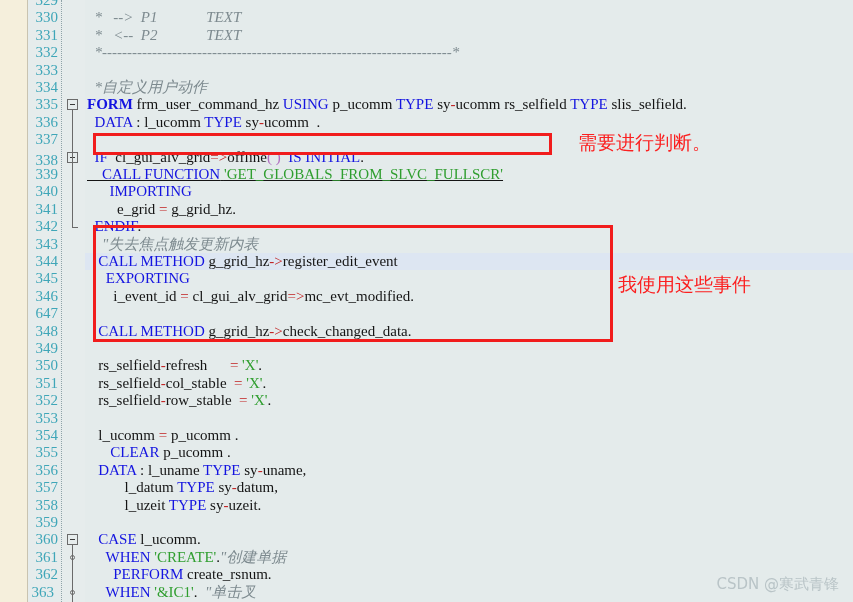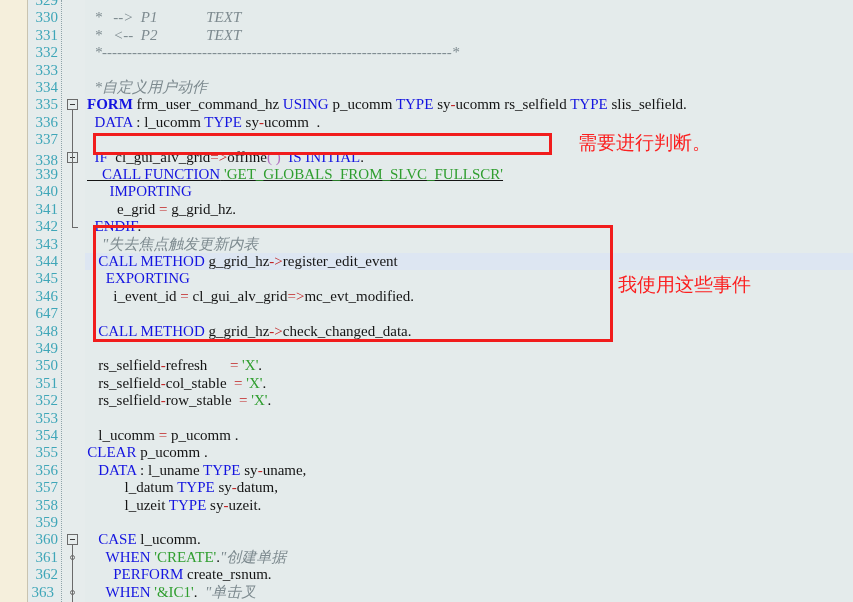--- a/index.html
+++ b/index.html
@@ -236,31 +236,32 @@
       <div class="codeline" style="top: 270.4px; left: 85px;">     <span class="k">EXPORTING</span></div>
       <div class="codeline" style="top: 287.8px; left: 85px;">       <span class="n">i_event_id</span> <span class="ar">=</span> <span class="n">cl_gui_alv_grid</span><span class="ar">=&gt;</span><span class="n">mc_evt_modified</span>.</div>
       <div class="codeline" style="top: 305.2px; left: 85px;"></div>
       <div class="codeline" style="top: 322.6px; left: 85px;">   <span class="k">CALL METHOD</span> <span class="n">g_grid_hz</span><span class="ar">-&gt;</span><span class="n">check_changed_data</span>.</div>
       <div class="codeline" style="top: 340px; left: 85px;"></div>
       <div class="codeline" style="top: 357.4px; left: 85px;">   <span class="n">rs_selfield</span><span class="ar">-</span><span class="n">refresh</span>      <span class="ar">=</span> <span class="s">'X'</span>.</div>
       <div class="codeline" style="top: 374.8px; left: 85px;">   <span class="n">rs_selfield</span><span class="ar">-</span><span class="n">col_stable</span>  <span class="ar">=</span> <span class="s">'X'</span>.</div>
       <div class="codeline" style="top: 392.2px; left: 85px;">   <span class="n">rs_selfield</span><span class="ar">-</span><span class="n">row_stable</span>  <span class="ar">=</span> <span class="s">'X'</span>.</div>
       <div class="codeline" style="top: 409.6px; left: 85px;"></div>
       <div class="codeline" style="top: 427px; left: 85px;">   <span class="n">l_ucomm</span> <span class="ar">=</span> <span class="n">p_ucomm</span> .</div>
-      <div class="codeline" style="top: 444.4px; left: 74px;">   <span class="k">CLEAR</span> <span class="n">p_ucomm</span> .</div>
+      <div class="codeline" style="top: 444.4px; left: 97px;">   <span class="k">CLEAR</span> <span class="n">p_ucomm</span> .</div>
       <div class="codeline" style="top: 461.8px; left: 85px;">   <span class="k">DATA</span> : <span class="n">l_uname</span> <span class="k">TYPE</span> <span class="n">sy</span><span class="ar">-</span><span class="n">uname</span>,</div>
       <div class="codeline" style="top: 479.2px; left: 85px;">          <span class="n">l_datum</span> <span class="k">TYPE</span> <span class="n">sy</span><span class="ar">-</span><span class="n">datum</span>,</div>
       <div class="codeline" style="top: 496.6px; left: 85px;">          <span class="n">l_uzeit</span> <span class="k">TYPE</span> <span class="n">sy</span><span class="ar">-</span><span class="n">uzeit</span>.</div>
       <div class="codeline" style="top: 514px; left: 85px;"></div>
       <div class="codeline" style="top: 531.4px; left: 85px;">   <span class="k">CASE</span> <span class="n">l_ucomm</span>.</div>
       <div class="codeline" style="top: 548.8px; left: 85px;">     <span class="k">WHEN</span> <span class="s">'CREATE'</span>.<span class="c">"创建单据</span></div>
       <div class="codeline" style="top: 566.2px; left: 85px;">       <span class="k">PERFORM</span> <span class="n">create_rsnum</span>.</div>
       <div class="codeline" style="top: 583.6px; left: 85px;">     <span class="k">WHEN</span> <span class="s">'&amp;IC1'</span>.  <span class="c">"单击叉</span></div>
       <div class="codeline" style="top: 601px; left: 85px;">     <span class="k">WHEN OTHERS</span>.</div>
     </div>
   <div id="layer-annotations">
       <div class="redbox" style="left: 93px; top: 133px; width: 459px; height: 22px;"></div>
       <div class="redbox" style="left: 93px; top: 225px; width: 520px; height: 117px;"></div>
       <div class="redtext" style="left: 578px; top: 131px;">需要进行判断。</div>
       <div class="redtext" style="left: 618px; top: 273px;">我使用这些事件</div>
     </div>
 
+  <div class="watermark">CSDN @寒武青锋</div>
 </div>
 
 </body></html>

